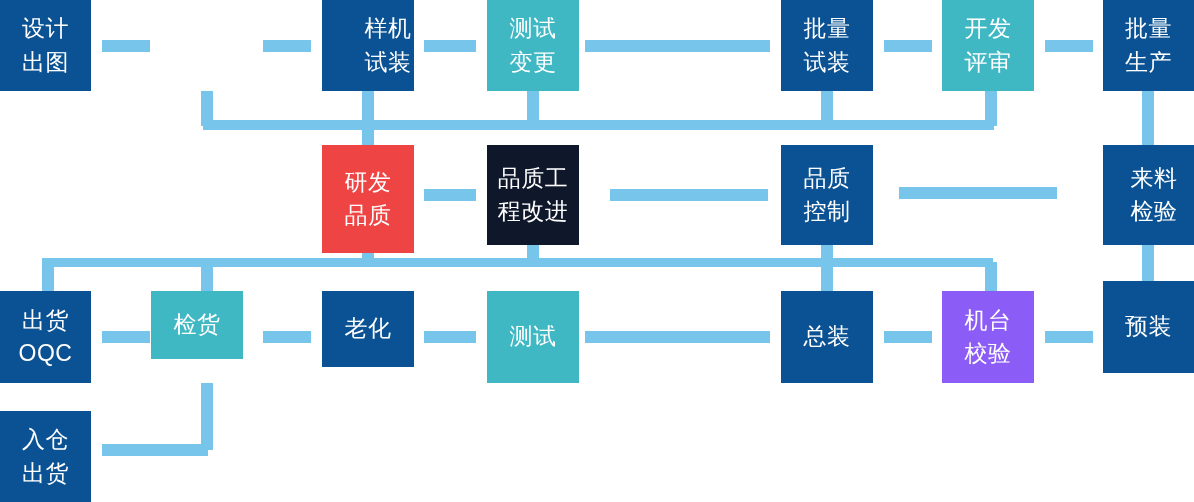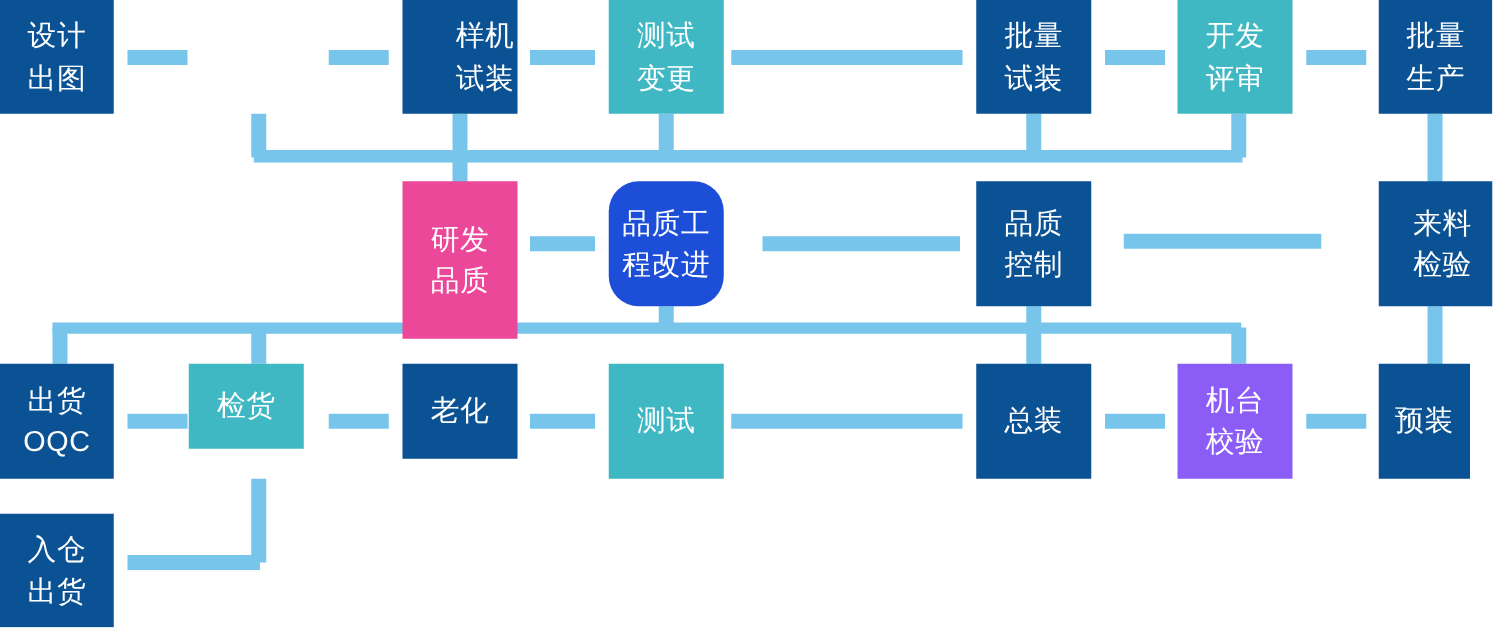--- a/index.html
+++ b/index.html
@@ -94,25 +94,25 @@
 试装</span>
     </div>
     <div class="node" style="left: 942px; top: 0px; width: 92px; height: 91px; background: rgb(63, 184, 196);">
       <span class="label">开发
 评审</span>
     </div>
     <div class="node" style="left: 1103px; top: 0px; width: 91px; height: 91px; background: rgb(10, 82, 147);">
       <span class="label">批量
 生产</span>
     </div>
-    <div class="node" style="left: 322px; top: 145px; width: 92px; height: 126px; background: #ec4899;">
+    <div class="node" style="left: 322px; top: 145px; width: 92px; height: 108px; background: #ef4444;">
       <span class="label">研发
 品质</span>
     </div>
-    <div class="node" style="left: 487px; top: 145px; width: 92px; height: 100px; background: #1d4ed8; border-radius: 24px;">
+    <div class="node" style="left: 487px; top: 145px; width: 92px; height: 100px; background: #0f172a;">
       <span class="label">品质工
 程改进</span>
     </div>
     <div class="node" style="left: 781px; top: 145px; width: 92px; height: 100px; background: rgb(10, 82, 147);">
       <span class="label">品质
 控制</span>
     </div>
     <div class="node" style="left: 1103px; top: 145px; width: 102px; height: 100px; background: rgb(10, 82, 147);">
       <span class="label">来料
 检验</span>
@@ -130,20 +130,20 @@
     <div class="node" style="left: 487px; top: 291px; width: 92px; height: 92px; background: rgb(63, 184, 196);">
       <span class="label">测试</span>
     </div>
     <div class="node" style="left: 781px; top: 291px; width: 92px; height: 92px; background: rgb(10, 82, 147);">
       <span class="label">总装</span>
     </div>
     <div class="node" style="left: 942px; top: 291px; width: 92px; height: 92px; background: #8b5cf6; text-align: right;">
       <span class="label">机台
 校验</span>
     </div>
-    <div class="node" style="left: 1103px; top: 291px; width: 73px; height: 92px; background: rgb(10, 82, 147); align-items: center;">
+    <div class="node" style="left: 1103px; top: 281px; width: 91px; height: 92px; background: rgb(10, 82, 147); align-items: center;">
       <span class="label">预装</span>
     </div>
     <div class="node" style="left: 0px; top: 411px; width: 91px; height: 91px; background: rgb(10, 82, 147);">
       <span class="label">入仓
 出货</span>
     </div>
   </div>
 
 </body></html>

